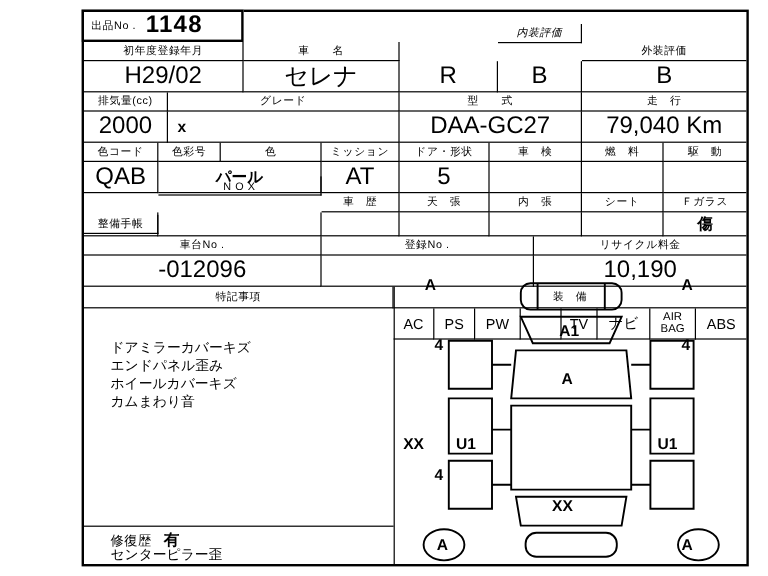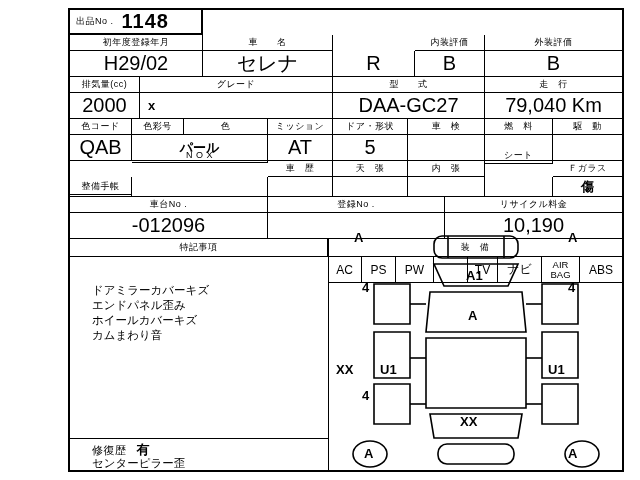--- a/index.html
+++ b/index.html
@@ -130,21 +130,21 @@
 <div id="sheet">
   <div class="frame"></div>
 
   <div class="lotbox">
     <span class="lotlabel">出品No .</span>
     <span class="lotvalue">1148</span>
   </div>
 
   <div class="c lbl bb br" style="left:70px;  top:35px; width:133px; height:16px;">初年度登録年月</div>
   <div class="c lbl bb br" style="left:203px; top:35px; width:130px; height:16px;">車　　名</div>
-  <div class="c lbl bb br" style="left:415px; top:35px; width:70px;  height:16px;">内装評価</div>
+  <div class="c lbl bb br" style="left:415px; top:20px; width:70px;  height:16px;font-style:italic;">内装評価</div>
   <div class="c lbl bb" style="left:485px; top:35px; width:137px; height:16px;">外装評価</div>
 
   <div class="c val bb br" style="left:70px;  top:51px; width:133px; height:26px;">H29/02</div>
   <div class="c val bb br" style="left:203px; top:51px; width:130px; height:26px;">セレナ</div>
   <div class="c val bb br" style="left:333px; top:51px; width:82px;  height:26px;">R</div>
   <div class="c val bb br" style="left:415px; top:51px; width:70px;  height:26px;">B</div>
   <div class="c val bb" style="left:485px; top:51px; width:137px; height:26px;">B</div>
 
   <div class="c lbl bb br" style="left:70px;  top:77px; width:70px;  height:16px;">排気量(cc)</div>
   <div class="c lbl bb br" style="left:140px; top:77px; width:193px; height:16px;">グレード</div>
@@ -171,21 +171,21 @@
   <div class="c val bb br" style="left:333px; top:135px; width:75px;  height:26px;">5</div>
   <div class="c val bb br" style="left:408px; top:135px; width:77px;  height:26px;"></div>
   <div class="c val bb br" style="left:485px; top:135px; width:68px;  height:26px;"></div>
   <div class="c val bb" style="left:553px; top:135px; width:69px;  height:26px;"></div>
 
   <div class="c lbl bb br" style="left:70px;  top:161px; width:62px;  height:16px;margin-top:18px;">整備手帳</div>
   <div class="c lbl bb br" style="left:132px; top:147px; width:136px; height:16px;">N O X</div>
   <div class="c lbl bb br" style="left:268px; top:161px; width:65px;  height:16px;">車　歴</div>
   <div class="c lbl bb br" style="left:333px; top:161px; width:75px;  height:16px;">天　張</div>
   <div class="c lbl bb br" style="left:408px; top:161px; width:77px;  height:16px;">内　張</div>
-  <div class="c lbl bb br" style="left:485px; top:148px; width:68px;  height:16px;">シート</div>
+  <div class="c lbl bb br" style="left:485px; top:161px; width:68px;  height:16px;">シート</div>
   <div class="c lbl bb" style="left:553px; top:161px; width:69px;  height:16px;">Ｆガラス</div>
 
   <div class="c val-sm bb br" style="left:70px;  top:177px; width:62px;  height:20px;"></div>
   <div class="c val-sm bb br" style="left:132px; top:177px; width:136px; height:20px;"></div>
   <div class="c val-sm bb br" style="left:268px; top:177px; width:65px;  height:20px;"></div>
   <div class="c val-sm bb br" style="left:333px; top:177px; width:75px;  height:20px;"></div>
   <div class="c val-sm bb br" style="left:408px; top:177px; width:77px;  height:20px;"></div>
   <div class="c val-sm bb br" style="left:485px; top:177px; width:68px;  height:20px;"></div>
   <div class="c val-sm bb" style="left:553px; top:177px; width:69px;  height:20px;">傷</div>
 

